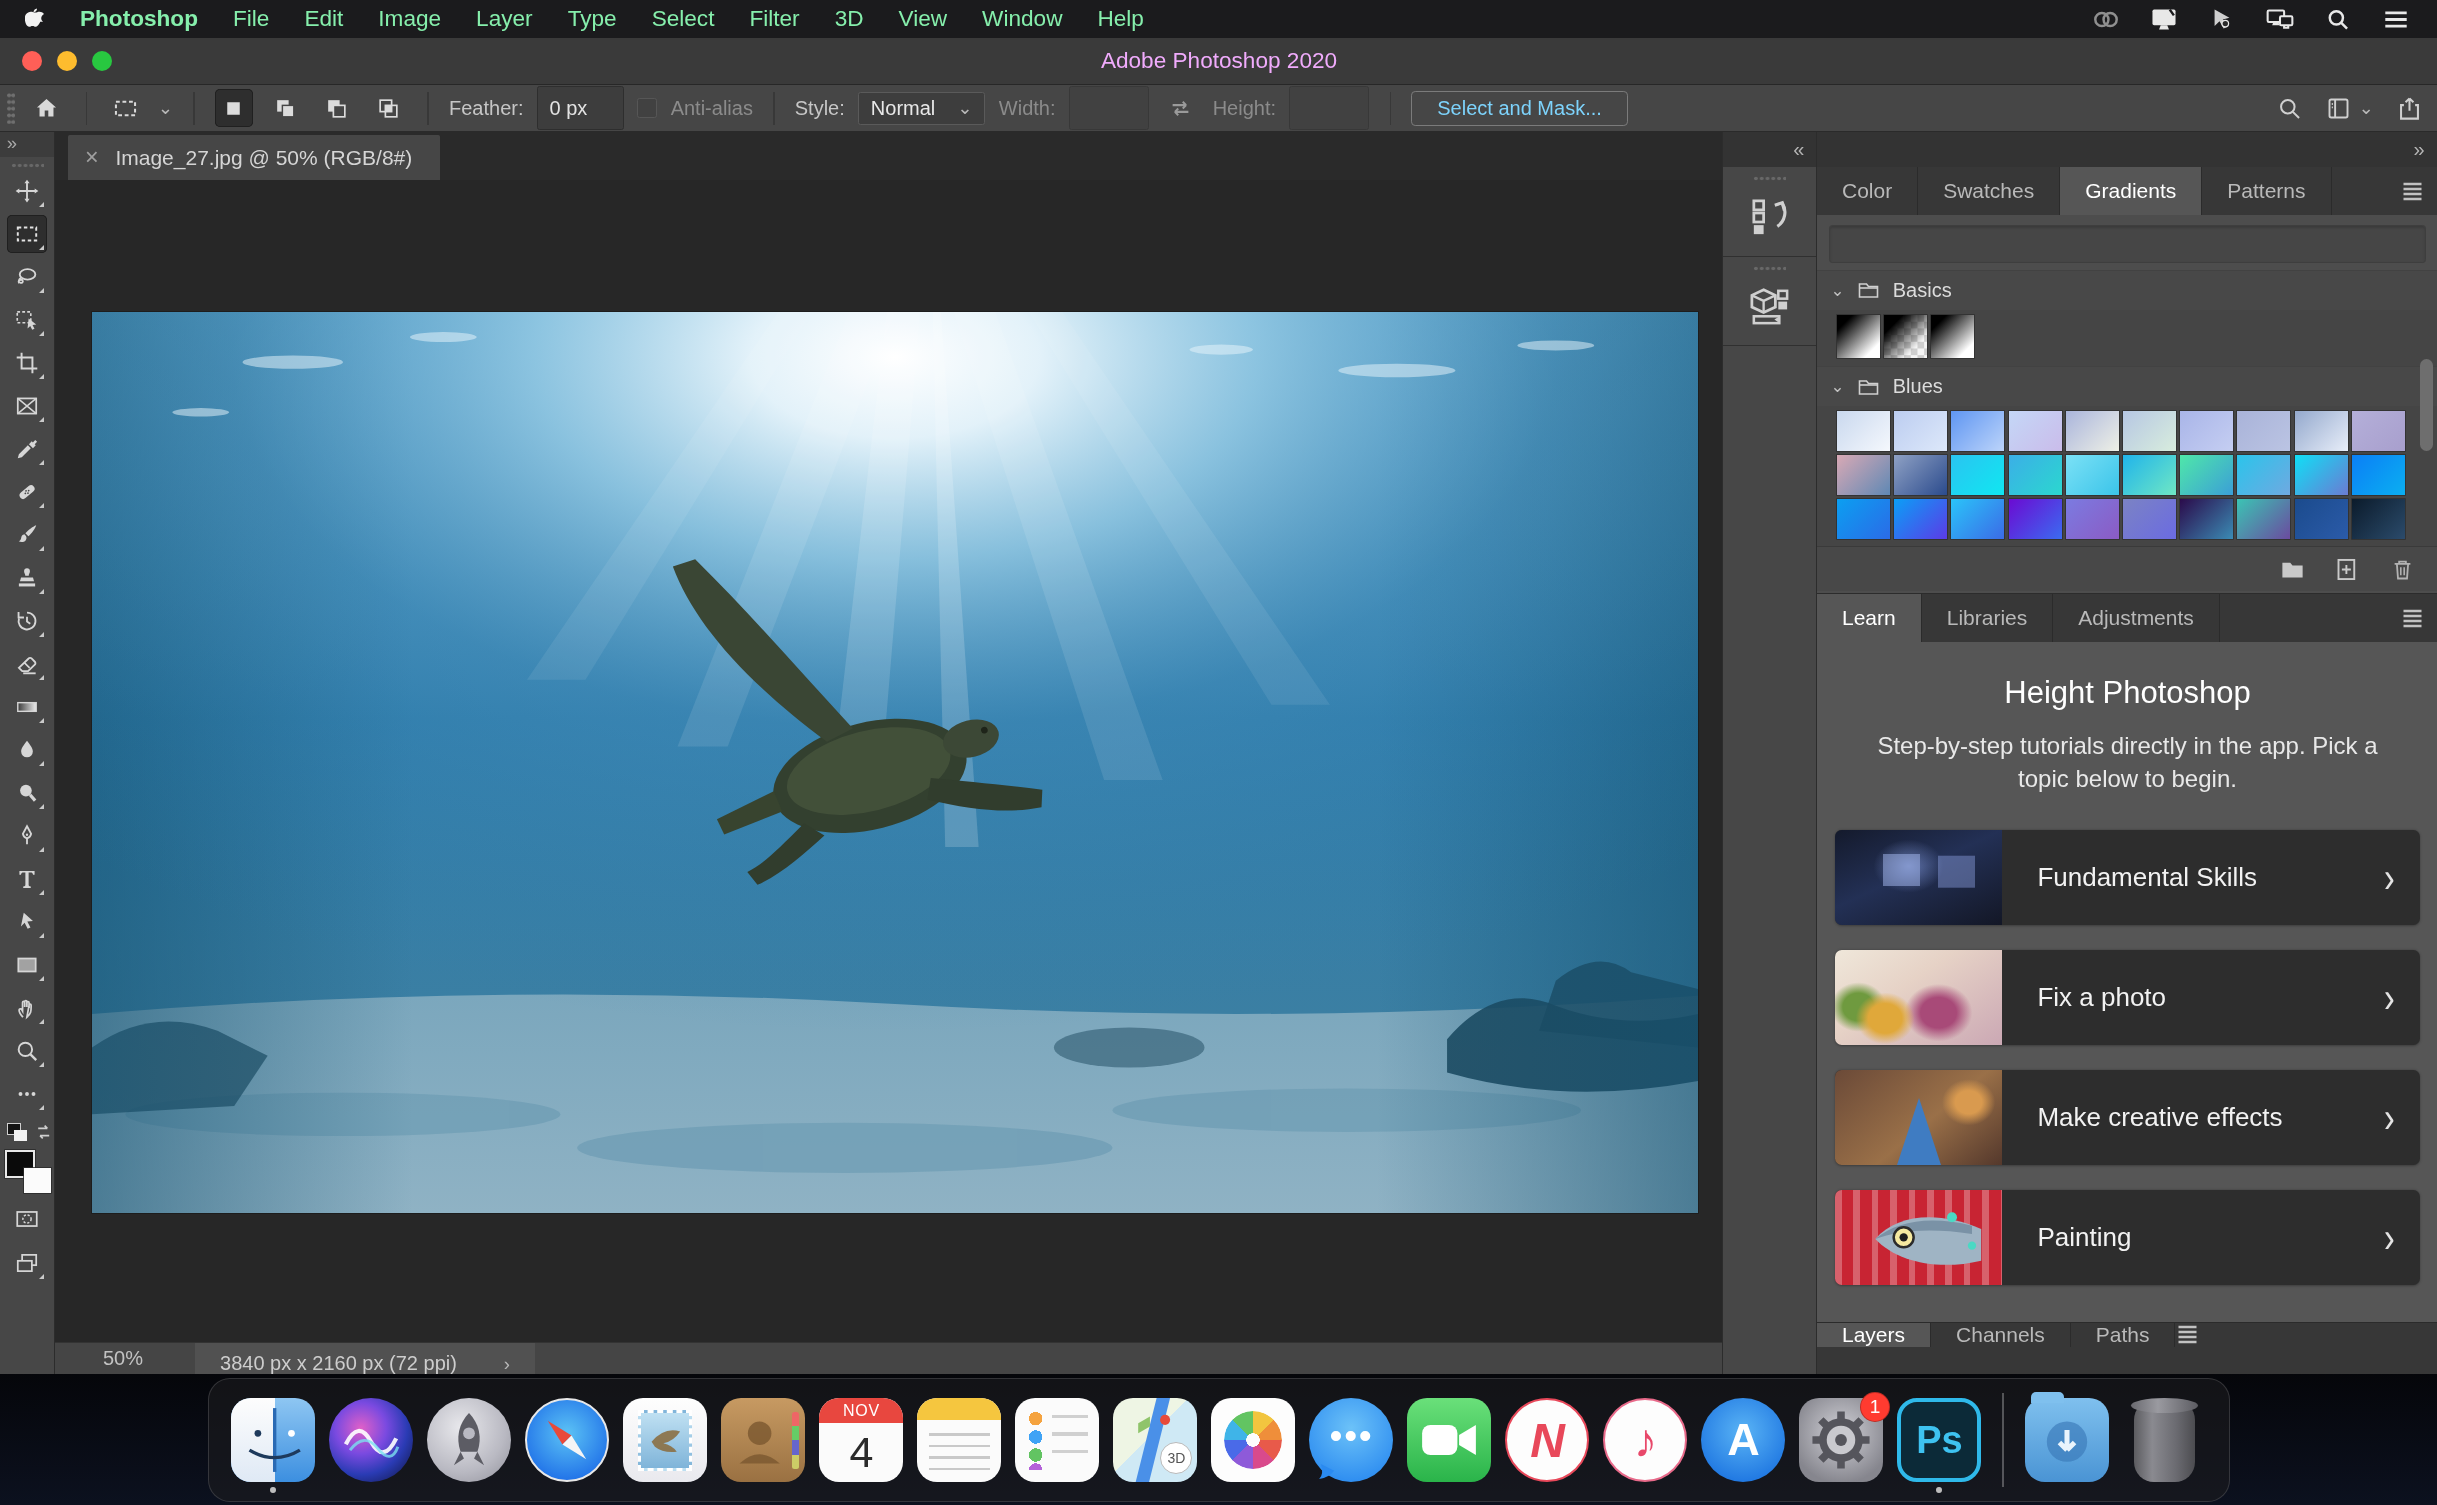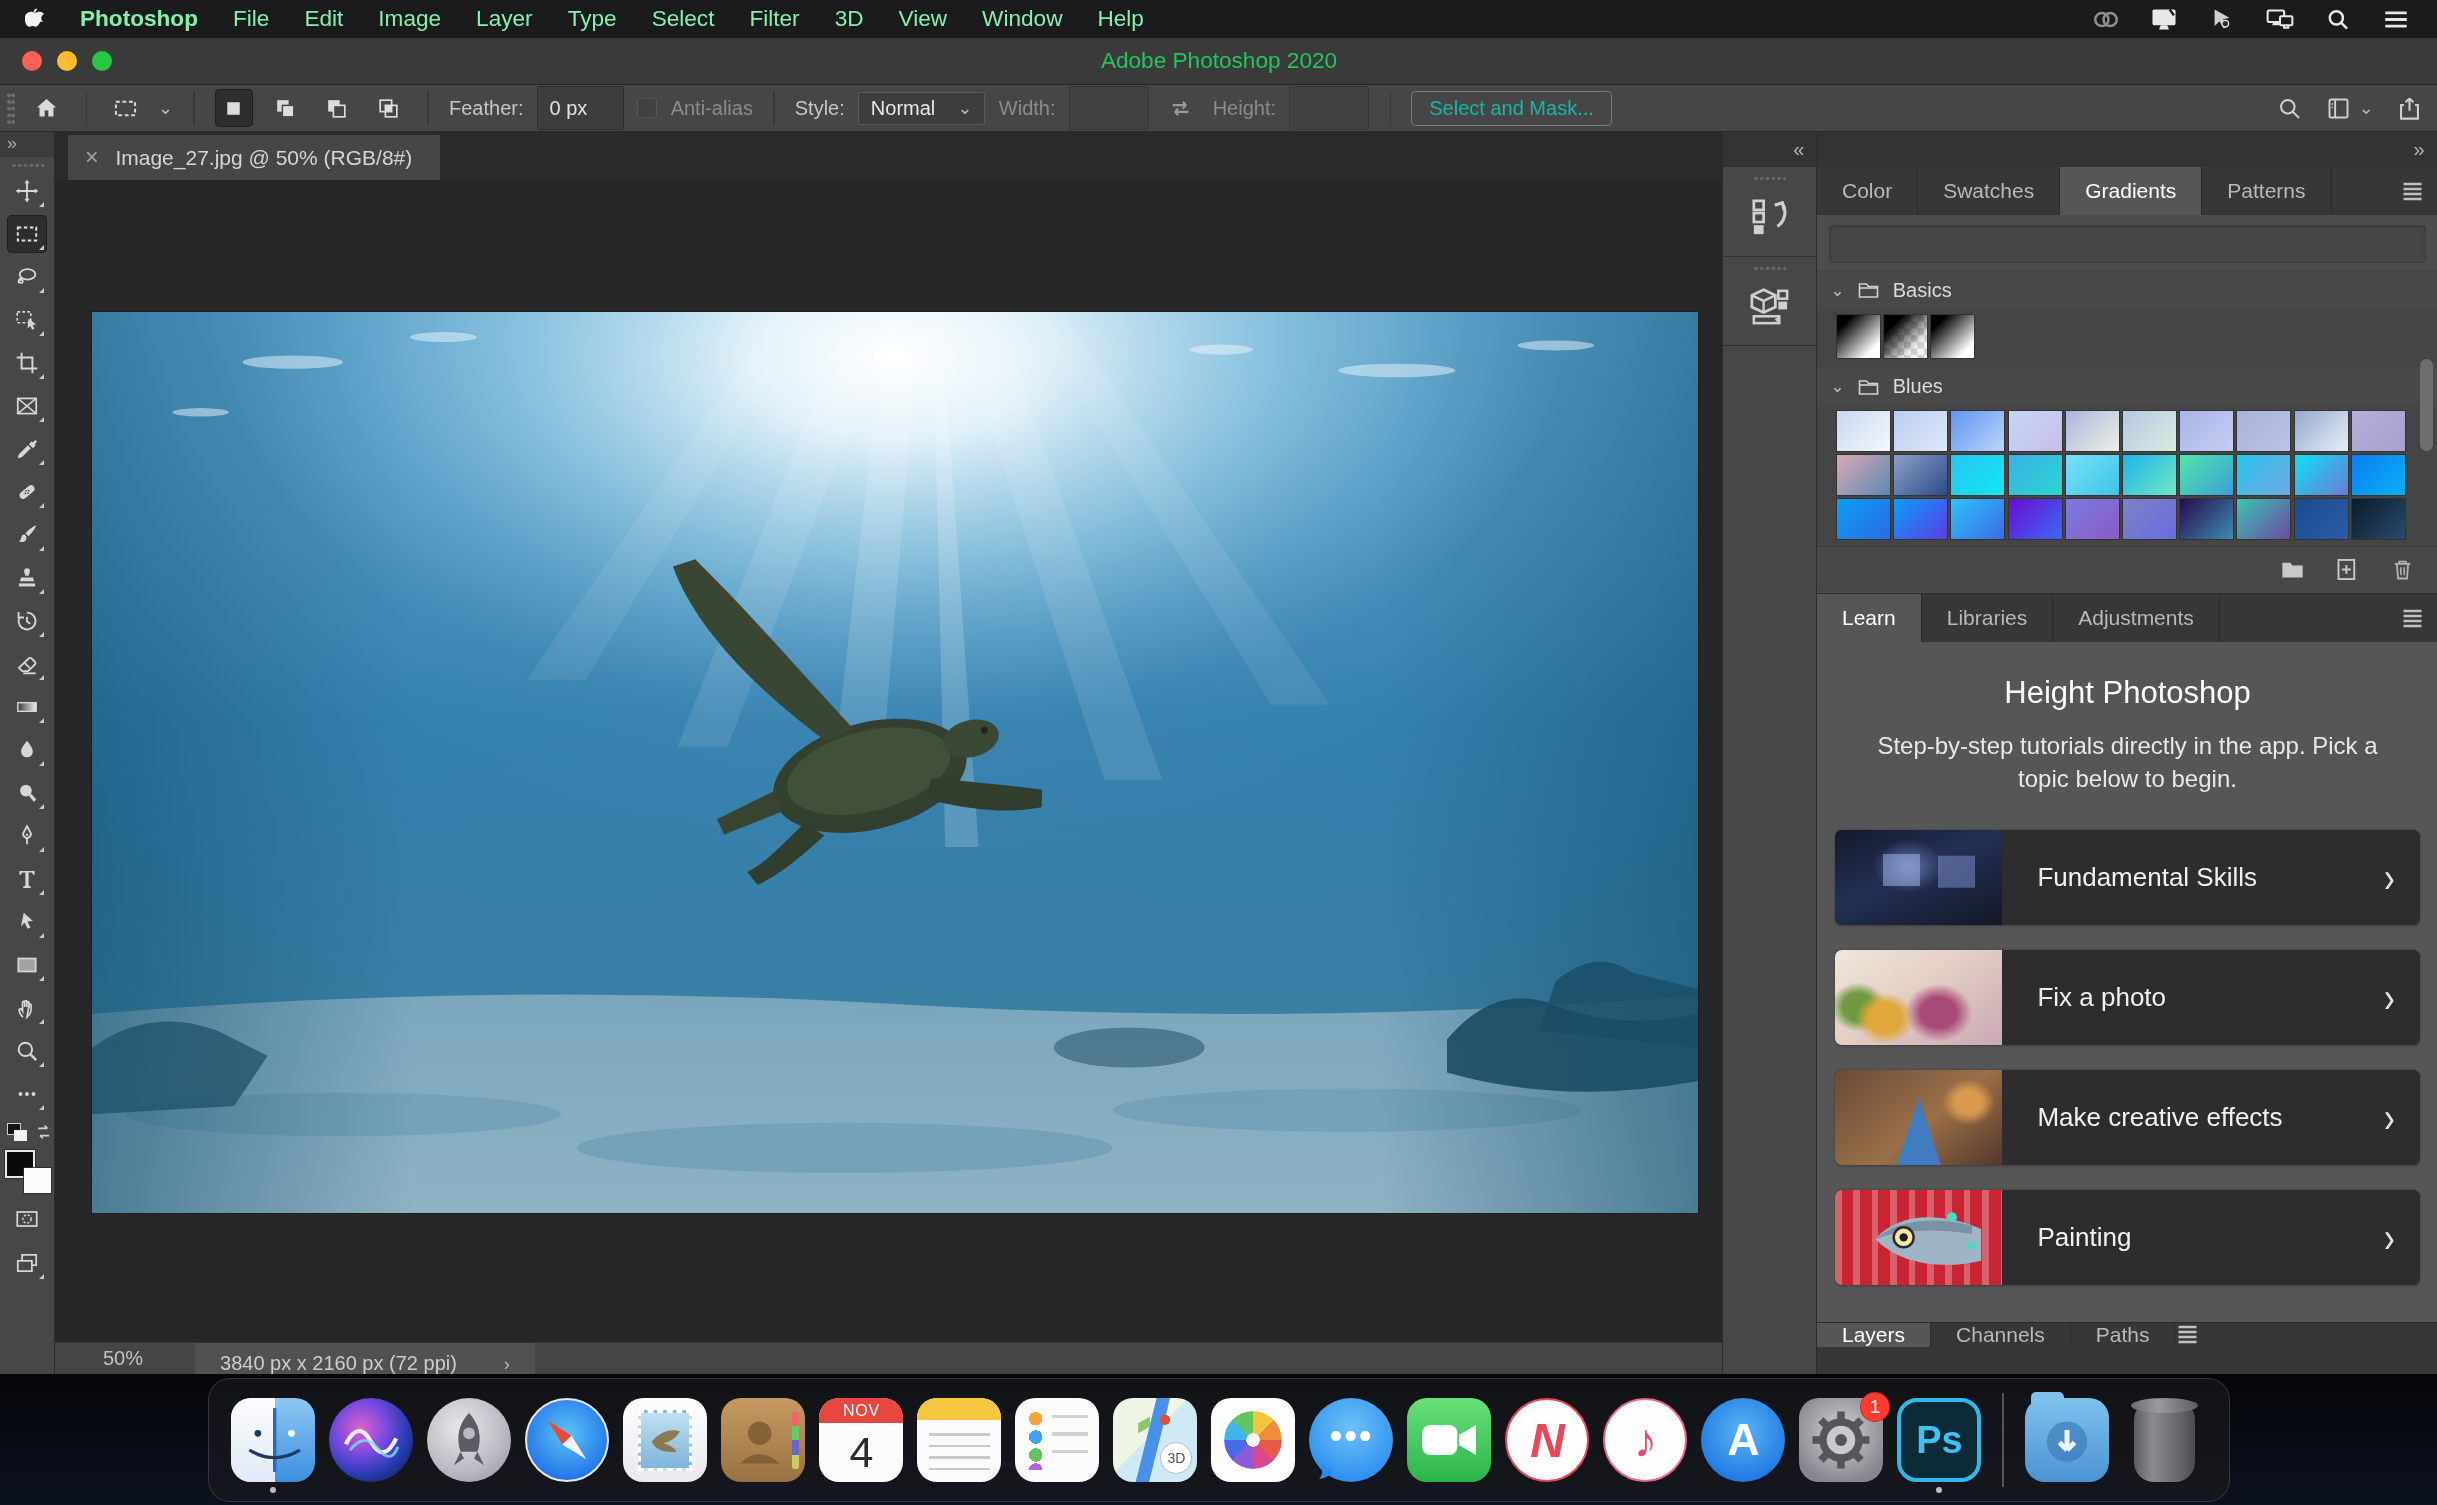--- a/index.html
+++ b/index.html
@@ -16,43 +16,43 @@
   .menu-items .menu-item:first-child { font-weight:bold; }
   .menubar .spacer { flex:1; }
   .statusicons { display:flex; gap:30px; align-items:center; }
   .statusicons svg { width:28px; height:25px; }
 
   
   .titlebar { height:47px; background:#3a3a3a; border-bottom:1.7px solid #272727;
     position:relative; display:flex; align-items:center; justify-content:center; }
   .traffic { position:absolute; left:22px; top:13.4px; display:flex; gap:15px; }
   .traffic i { width:20px; height:20px; border-radius:50%; display:block; }
-  .title-text { color:#22c55e; font-size:22.6px; }
+  .title-text { color:#f0abfc; font-size:22.6px; }
 
   
   .optionsbar { height:47px; background:#464646; border-bottom:1.7px solid #2a2a2a;
     display:flex; align-items:center; gap:13.4px; padding:0 15px 0 6.7px;
     color:#c6c6c6; font-size:20px; }
   .grip-v { width:8.4px; height:32px;
     background-image:radial-gradient(circle, #6f6f6f 1.7px, transparent 2.2px);
     background-size:4.2px 6.7px; }
   .ob-divider { width:1.7px; height:33px; background:#383838; margin:0 6.7px; }
   .ob-icon { width:37px; height:37px; display:flex; align-items:center; justify-content:center; }
   .ob-icon svg { width:27px; height:27px; }
   .mode-btn { width:38px; height:38px; display:flex; align-items:center; justify-content:center; border-radius:5px; }
   .mode-btn.active { background:#2e2e2e; box-shadow:inset 0 0 0 0.8px #1d1d1d; }
   .ob-input { height:44px; background:#3d3d3d; border:0.8px solid #2e2e2e; border-radius:2.5px;
     color:#e3e3e3; display:flex; align-items:center; padding:0 11.7px; min-width:87px; }
   .ob-input.empty { min-width:80px; }
   .dim { color:#8b8b8b; }
   .ob-select { height:33px; background:#3d3d3d; border:0.8px solid #5a5a5a; border-radius:2.5px;
     color:#e8e8e8; display:flex; align-items:center; gap:22px; padding:0 11.7px; }
   .checkbox { width:20px; height:20px; border:1.7px solid #6b6b6b; border-radius:2.5px; background:#3d3d3d; }
-  .btn-outline { height:35px; border:1.7px solid #7b7b7b; border-radius:4.2px; padding:0 17px;
-    display:flex; align-items:center; color:#14b8a6; background:transparent; font-size:20px; }
+  .btn-outline { height:35px; border:1.7px solid #7b7b7b; border-radius:4.2px; padding:0 25px;
+    display:flex; align-items:center; color:#7dd3fc; background:transparent; font-size:20px; }
   .ob-right { margin-left:auto; display:flex; align-items:center; gap:22px; }
   .chev { color:#b9b9b9; font-size:18.4px; }
 
   
   .main { display:flex; height:1242px; background:#272727; }
 
   
   .leftrail { width:55px; background:#474747; border-right:1.7px solid #2c2c2c; display:flex; flex-direction:column; }
   .rail-top { height:25px; color:#a9a9a9; font-size:18.4px; padding-left:6.7px; background:#3c3c3c; }
   .grip-h { width:33px; height:6.7px; margin:5px auto 3.3px;

